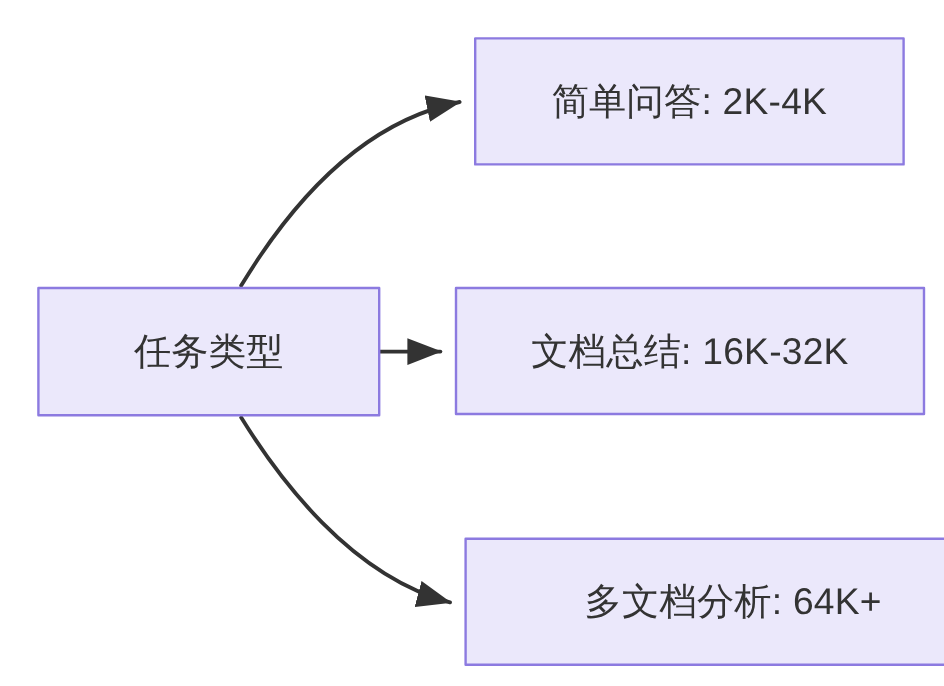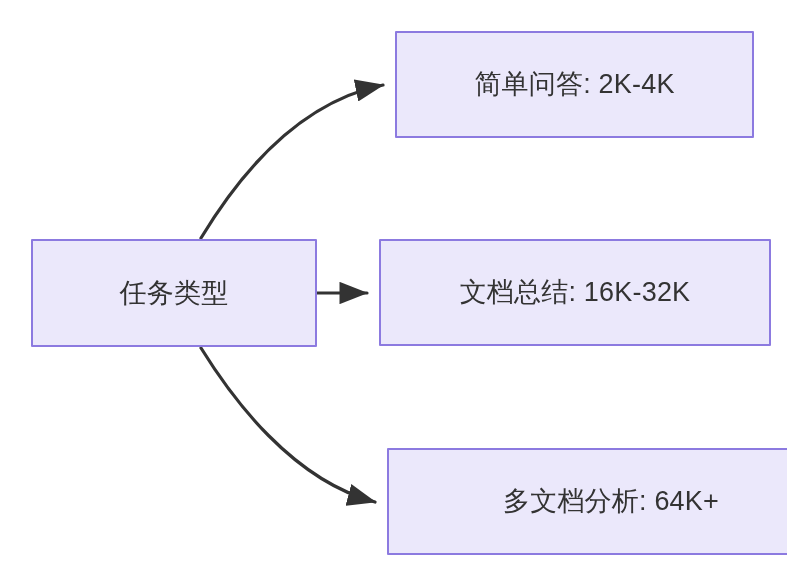--- a/index.html
+++ b/index.html
@@ -35,21 +35,21 @@
     background: #ebe8fb;
     border: 2.5px solid #8c7ae0;
     border-radius: 1px;
     display: flex;
     align-items: center;
     justify-content: center;
     text-align: center;
   }
   .node-label {
     color: #333333;
-    font-size: 27px;
+    font-size: 31px;
     line-height: 1.2;
     letter-spacing: 0.2px;
     white-space: nowrap;
   }
   #node-source {
     left: 31px;
     top: 239px;
     width: 286px;
     height: 108px;
   }

